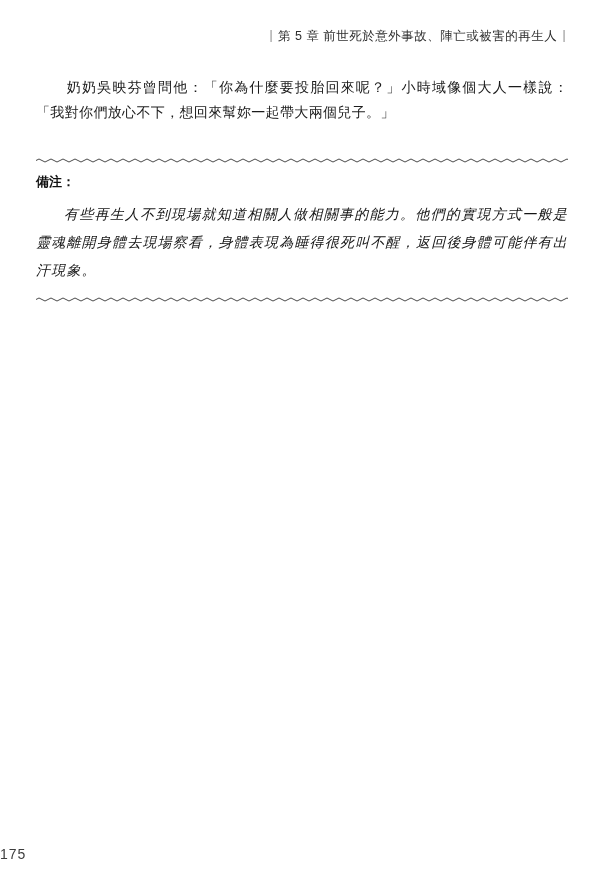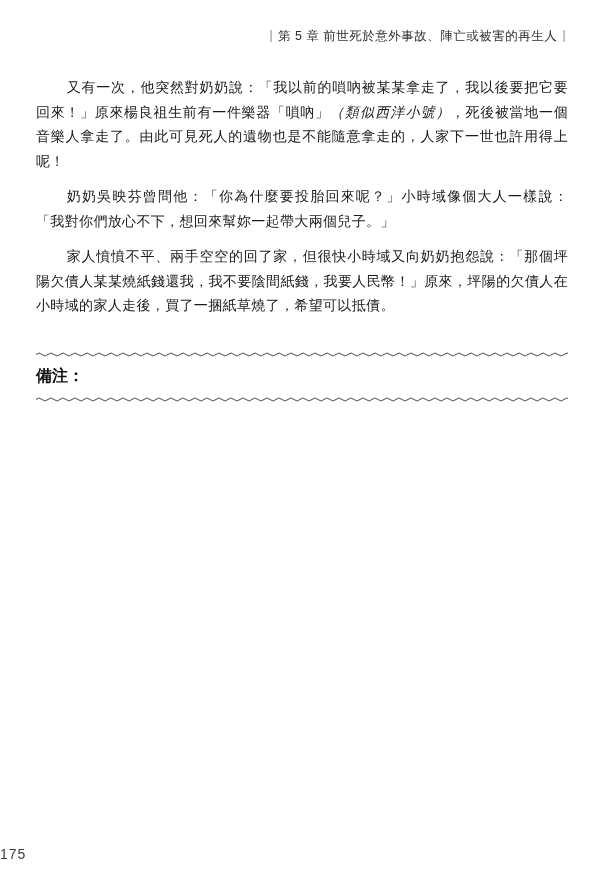--- a/index.html
+++ b/index.html
@@ -57,21 +57,21 @@
     width: 532px;
   }
   .wave-svg {
     display: block;
     width: 532px;
     height: 9px;
   }
   .note-heading {
     font-family: "Liberation Sans", "DejaVu Sans", sans-serif;
     font-weight: bold;
-    font-size: 16px;
+    font-size: 13px;
     line-height: 20px;
     color: #111111;
     margin: 7px 0 9px 0;
   }
   .note-body {
     font-style: italic;
     font-size: 14px;
     line-height: 28px;
     text-align: justify;
     text-indent: 2em;
@@ -95,34 +95,33 @@
 <body>
 
 <div class="page">
 
   <div class="running-head">
     <span class="head-bar">|</span><span>第 5 章 前世死於意外事故、陣亡或被害的再生人</span><span class="head-bar">|</span>
   </div>
 
   <div class="content">
 
-    <p class="para"><span>又有一次，他突然對奶奶說：「我以前的嗩吶被某某拿走了，我以後要把它要回來！」原來楊良祖生前有一件樂器「嗩吶」</span><span class="kai">（類似西洋小號）</span><span>，死後被當地一個音樂人拿走了。由此可見死人的遺物也是不能隨意拿走的，人家下一世也許用得上呢！</span></p>
 
     <p class="para">奶奶吳映芬曾問他：「你為什麼要投胎回來呢？」小時域像個大人一樣說：「我對你們放心不下，想回來幫妳一起帶大兩個兒子。」</p>
 
 
 
-    <p class="para">家人憤憤不平、兩手空空的回了家，但很快小時域又向奶奶抱怨說：「那個坪陽欠債人某某燒紙錢還我，我不要陰間紙錢，我要人民幣！」原來，坪陽的欠債人在小時域的家人走後，買了一捆紙草燒了，希望可以抵債。</p>
 
 
     <div class="note-box">
       <svg class="wave-svg" width="532" height="9" aria-hidden="true">
         <path fill="none" stroke="#4a4a4a" stroke-width="1" d="M0 4.5 q3 -3 6 0 t6 0 t6 0 t6 0 t6 0 t6 0 t6 0 t6 0 t6 0 t6 0 t6 0 t6 0 t6 0 t6 0 t6 0 t6 0 t6 0 t6 0 t6 0 t6 0 t6 0 t6 0 t6 0 t6 0 t6 0 t6 0 t6 0 t6 0 t6 0 t6 0 t6 0 t6 0 t6 0 t6 0 t6 0 t6 0 t6 0 t6 0 t6 0 t6 0 t6 0 t6 0 t6 0 t6 0 t6 0 t6 0 t6 0 t6 0 t6 0 t6 0 t6 0 t6 0 t6 0 t6 0 t6 0 t6 0 t6 0 t6 0 t6 0 t6 0 t6 0 t6 0 t6 0 t6 0 t6 0 t6 0 t6 0 t6 0 t6 0 t6 0 t6 0 t6 0 t6 0 t6 0 t6 0 t6 0 t6 0 t6 0 t6 0 t6 0 t6 0 t6 0 t6 0 t6 0 t6 0 t6 0 t6 0 t6 0 t6 0 t6 0 t6 0 t6 0 t6 0 t6 0 t6 0 t6 0"></path>
       </svg>
       <div class="note-heading">備注：</div>
+      <p class="note-body">有些再生人不到現場就知道相關人做相關事的能力。他們的實現方式一般是靈魂離開身體去現場察看，身體表現為睡得很死叫不醒，返回後身體可能伴有出汗現象。</p>
       <svg class="wave-svg" width="532" height="9" aria-hidden="true">
         <path fill="none" stroke="#4a4a4a" stroke-width="1" d="M0 4.5 q3 -3 6 0 t6 0 t6 0 t6 0 t6 0 t6 0 t6 0 t6 0 t6 0 t6 0 t6 0 t6 0 t6 0 t6 0 t6 0 t6 0 t6 0 t6 0 t6 0 t6 0 t6 0 t6 0 t6 0 t6 0 t6 0 t6 0 t6 0 t6 0 t6 0 t6 0 t6 0 t6 0 t6 0 t6 0 t6 0 t6 0 t6 0 t6 0 t6 0 t6 0 t6 0 t6 0 t6 0 t6 0 t6 0 t6 0 t6 0 t6 0 t6 0 t6 0 t6 0 t6 0 t6 0 t6 0 t6 0 t6 0 t6 0 t6 0 t6 0 t6 0 t6 0 t6 0 t6 0 t6 0 t6 0 t6 0 t6 0 t6 0 t6 0 t6 0 t6 0 t6 0 t6 0 t6 0 t6 0 t6 0 t6 0 t6 0 t6 0 t6 0 t6 0 t6 0 t6 0 t6 0 t6 0 t6 0 t6 0 t6 0 t6 0 t6 0 t6 0 t6 0 t6 0 t6 0 t6 0 t6 0"></path>
       </svg>
     </div>
 
   </div>
 
   <div class="page-number">175</div>
 
 </div>

